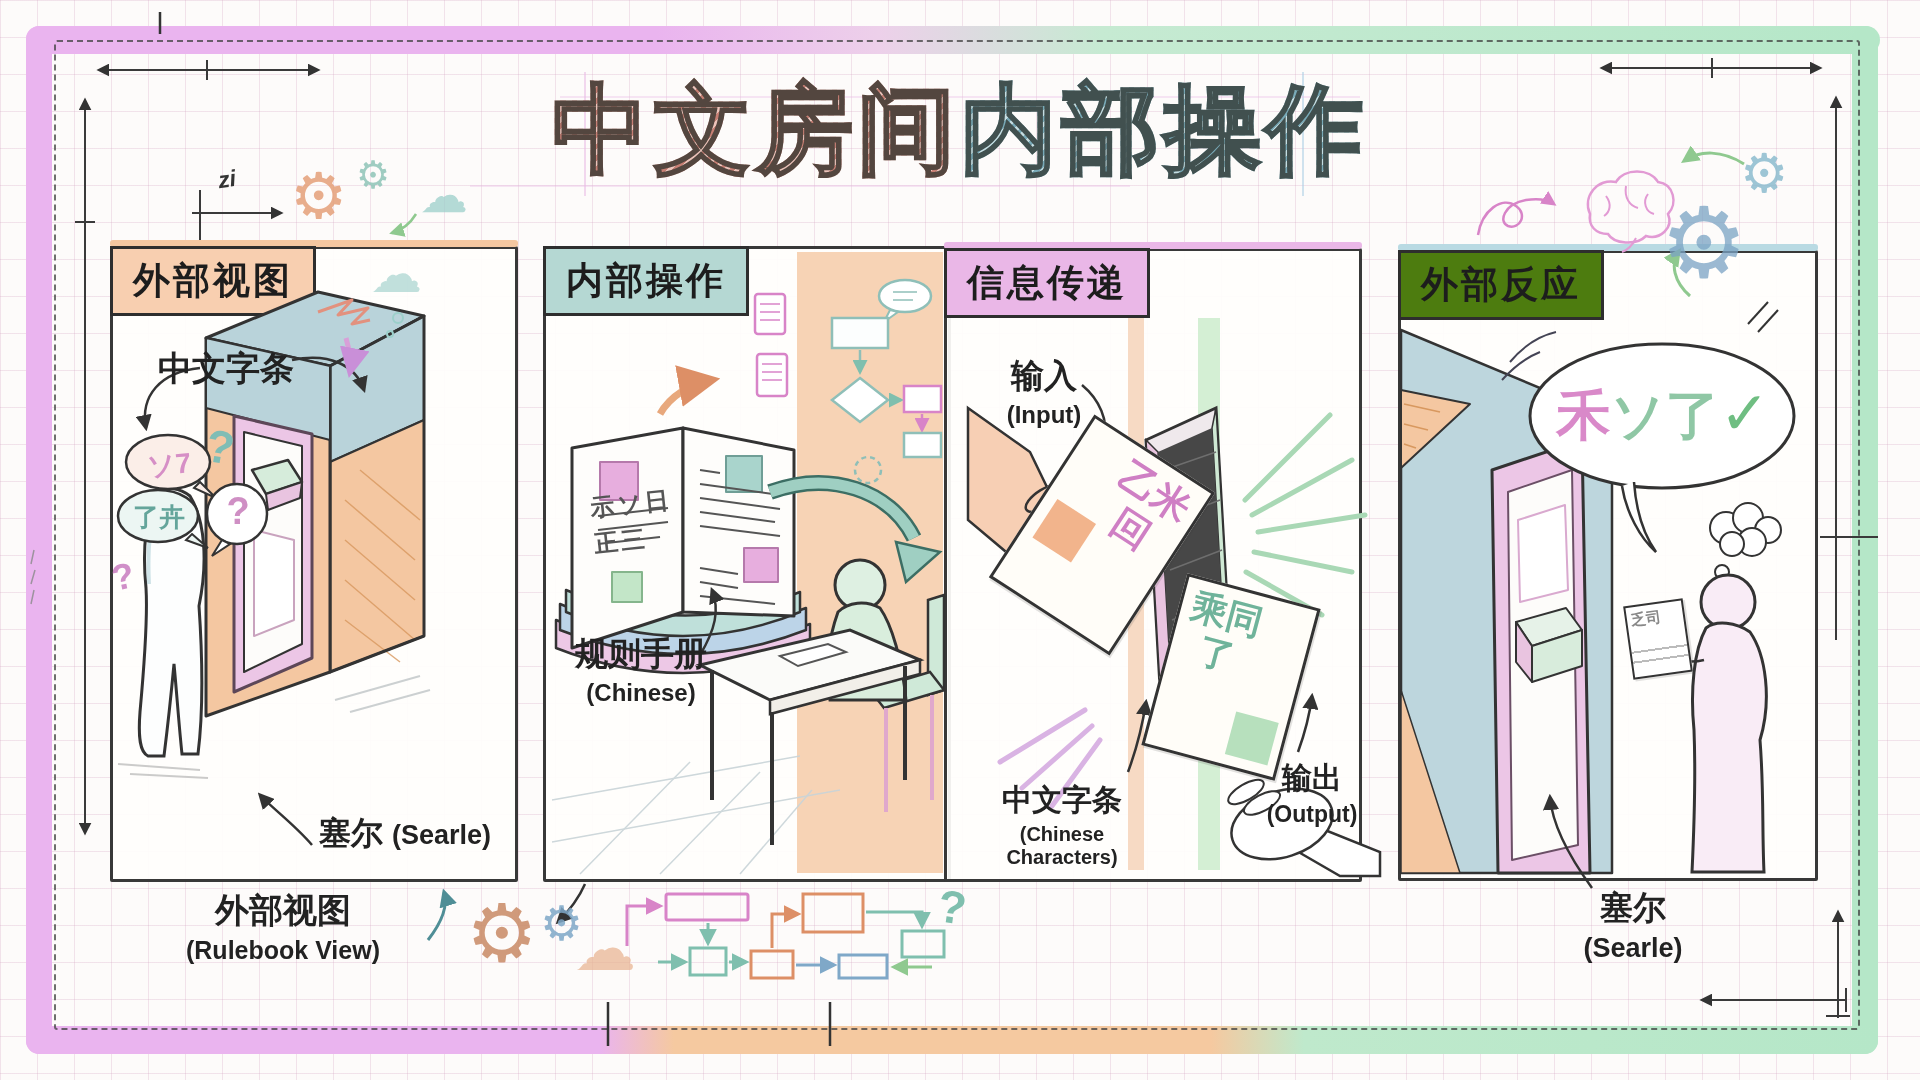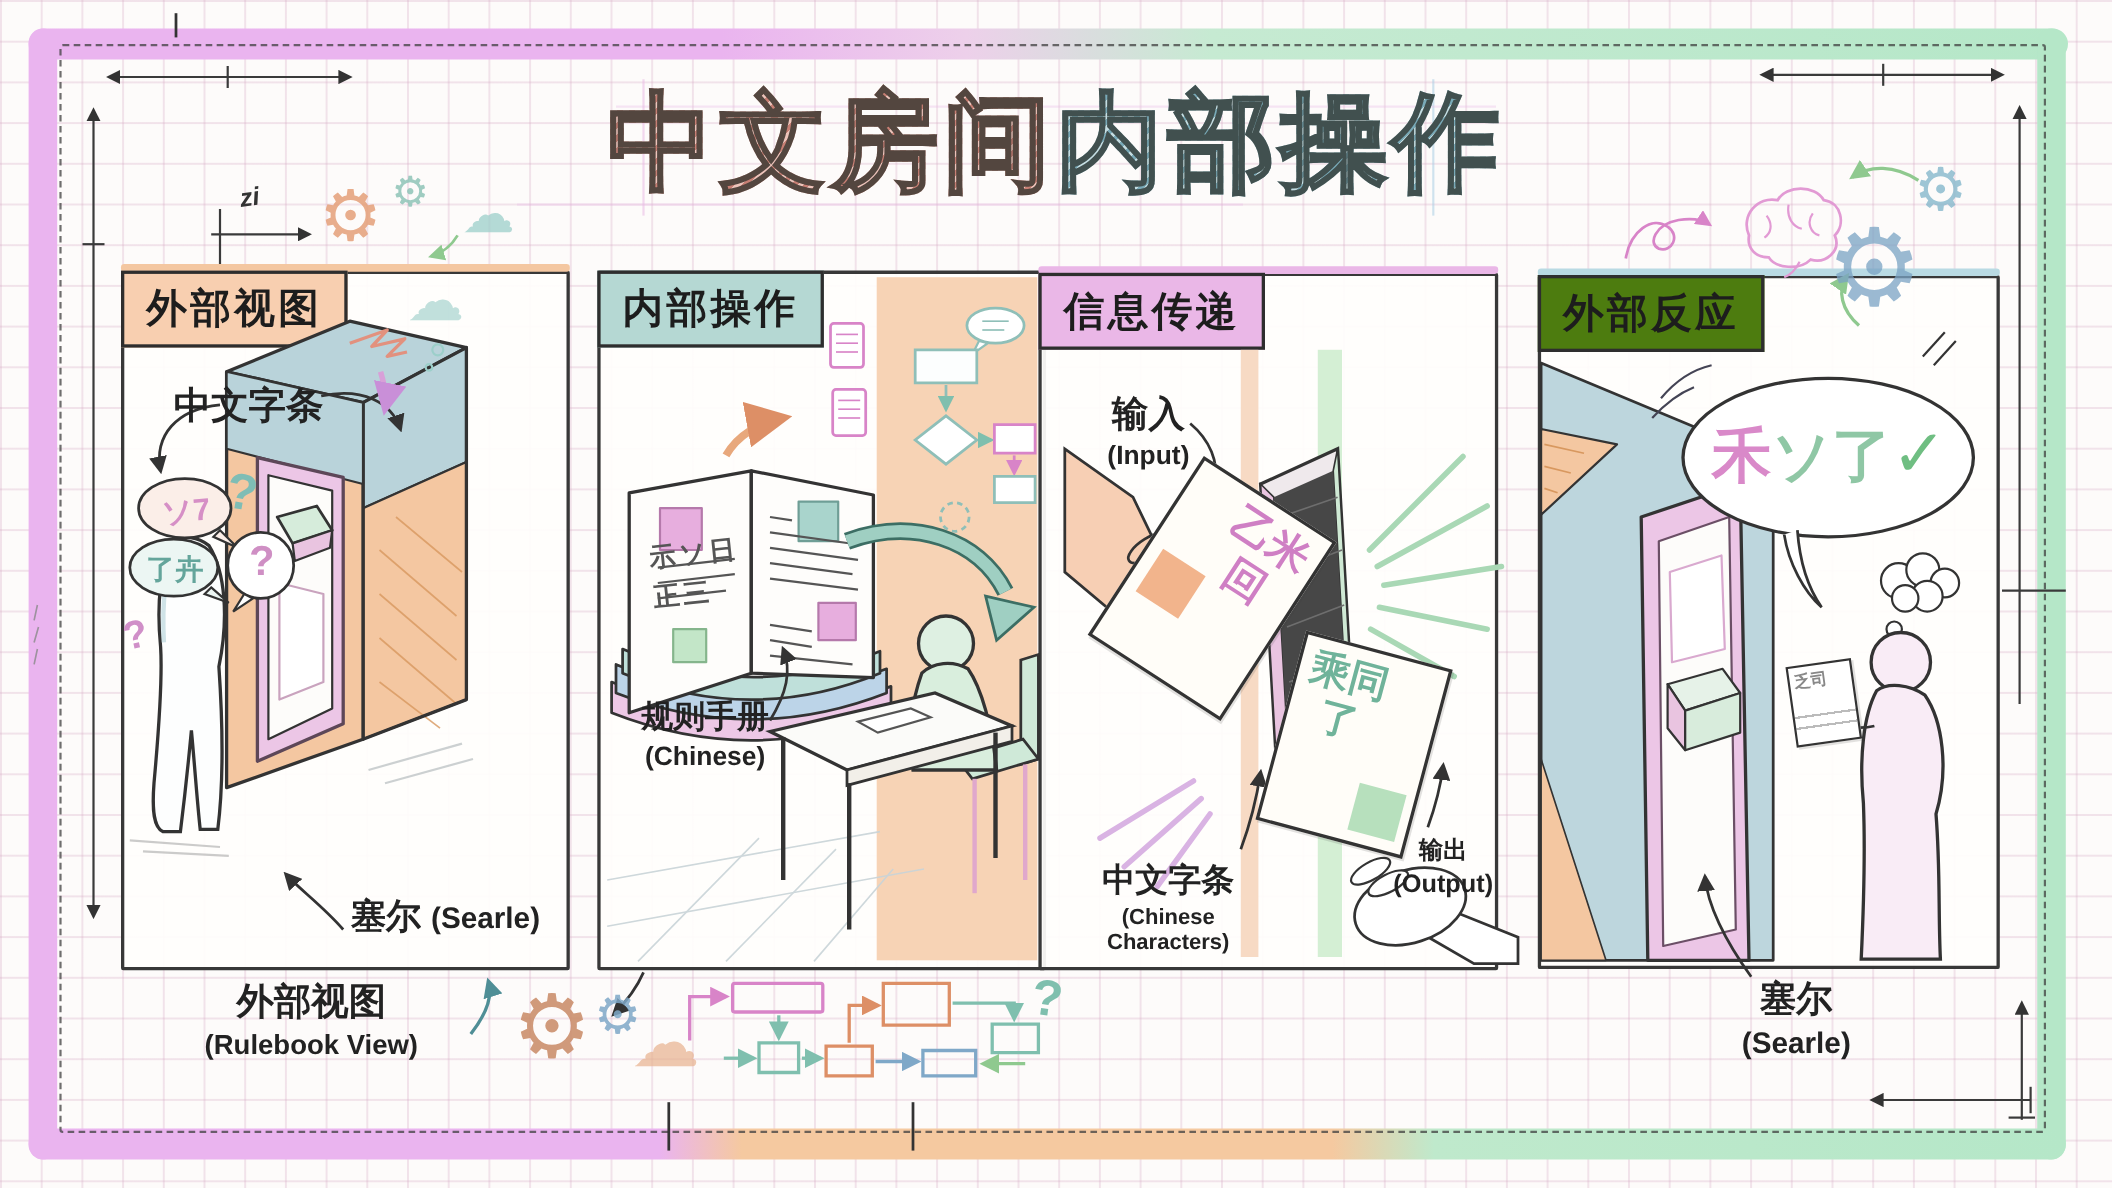--- a/index.html
+++ b/index.html
@@ -440,42 +440,42 @@
 <div class="cap" style="left:168px;top:888px;width:230px">
   <span class="zh">外部视图</span>
   <span class="en">(Rulebook View)</span>
 </div>
 
 <div class="lbl" style="left:592px;top:486px;font-size:24px;color:#555;letter-spacing:3px;transform:rotate(-6deg);line-height:1.5;z-index:3">
   <span style="display:block">示ソ日</span>
   <span style="display:block">正三</span>
 </div>
 <div class="cap" style="left:556px;top:632px;width:170px">
-  <span class="zh" style="font-size:29px">规则手册</span>
+  <span class="zh" style="font-size:33px">规则手册</span>
   <span class="en" style="font-size:24px">(Chinese)</span>
 </div>
 
 <div class="cap" style="left:986px;top:354px;width:116px">
   <span class="zh" style="font-size:33px">输入</span>
   <span class="en" style="font-size:24px">(Input)</span>
 </div>
 <div class="card" style="left:1030px;top:438px;width:138px;height:188px;transform:rotate(33deg)">
   <div style="position:absolute;left:12px;top:88px;width:46px;height:46px;background:#f2b48c"></div>
   <div style="position:absolute;left:50px;top:8px;width:80px;font-size:38px;font-weight:700;color:#cf7fc4;line-height:1.15;text-align:center">乙米回</div>
 </div>
 <div class="card" style="left:1162px;top:588px;width:132px;height:172px;transform:rotate(15deg)">
   <div style="position:absolute;right:8px;bottom:10px;width:44px;height:44px;background:#b7e0bd"></div>
   <div style="position:absolute;left:8px;top:6px;width:76px;font-size:36px;font-weight:700;color:#6fb39a;line-height:1.15;text-align:center">乘同了</div>
 </div>
 <div class="cap" style="left:972px;top:780px;width:180px">
   <span class="zh" style="font-size:30px">中文字条</span>
   <span class="en" style="font-size:20px">(Chinese Characters)</span>
 </div>
 <div class="cap" style="left:1252px;top:758px;width:120px">
-  <span class="zh" style="font-size:22px">输出</span>
+  <span class="zh" style="font-size:30px">输出</span>
   <span class="en" style="font-size:23px">(Output)</span>
 </div>
 
 <div class="lbl" style="left:1548px;top:378px;width:230px;text-align:center;font-size:54px">
   <span style="color:#d989c9">禾</span><span style="color:#8fc7a5">ソ了</span><span style="color:#6fbe82;font-size:60px">✓</span>
 </div>
 <div class="card" style="left:1628px;top:602px;width:56px;height:70px;transform:rotate(-8deg);border-width:2.5px;background:#fff;
   background-image:linear-gradient(transparent 44px,#bbb 44px,#bbb 46px,transparent 46px),linear-gradient(transparent 54px,#bbb 54px,#bbb 56px,transparent 56px)">
   <div style="position:absolute;left:4px;top:4px;font-size:15px;font-weight:700;color:#888">乏司</div>
 </div>

